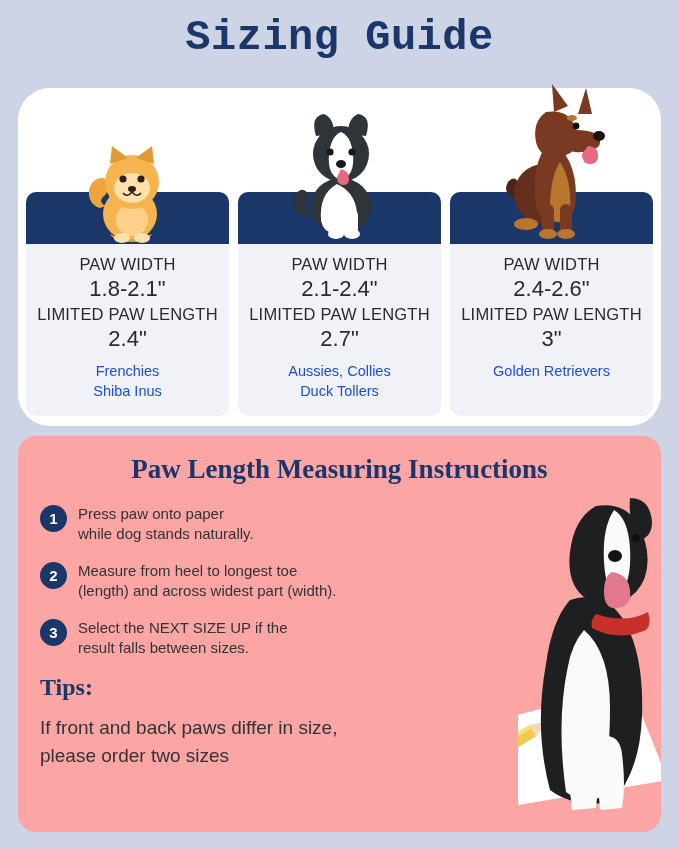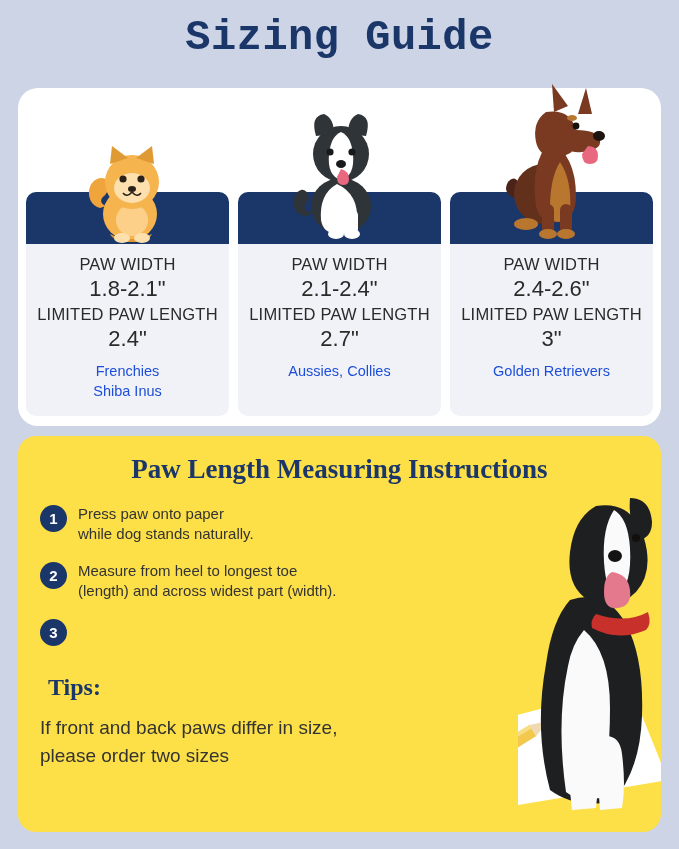--- a/index.html
+++ b/index.html
@@ -27,21 +27,21 @@
     letter-spacing: 0.5px;
     color: #1b3668;
   }
 
   
   .size-card {
     position: absolute;
     top: 88px; left: 18px;
     width: 643px; height: 338px;
     background: #ffffff;
-    border-radius: 20px;
+    border-radius: 32px;
   }
 
   .cols {
     position: absolute;
     top: 104px; left: 8px;
     width: 627px;
     display: flex;
     gap: 9px;
   }
   .col {
@@ -90,21 +90,21 @@
     left: 50%;
     transform: translateX(-50%);
   }
   .dog svg { display: block; }
 
   
   .instr-card {
     position: absolute;
     top: 436px; left: 18px;
     width: 643px; height: 396px;
-    background: #fde047;
+    background: #fca5a5;
     border-radius: 18px;
     overflow: hidden;
   }
   .instr-title {
     position: absolute;
     top: 18px; left: 0; right: 0;
     text-align: center;
     font-family: "Liberation Serif", serif;
     font-weight: bold;
     font-size: 27px;
@@ -134,21 +134,21 @@
     margin-right: 11px;
     margin-top: 1px;
   }
   .step-text {
     font-size: 15px;
     color: #333333;
     line-height: 1.33;
   }
   .tips-title {
     position: absolute;
-    top: 238px; left: 30px;
+    top: 238px; left: 22px;
     font-family: "Liberation Serif", serif;
     font-weight: bold;
     font-size: 24px;
     color: #1b3668;
   }
   .tips-text {
     position: absolute;
     top: 278px; left: 22px;
     width: 330px;
     font-size: 19px;
@@ -263,20 +263,21 @@
             </svg>
           </div>
         </div>
         <div class="col-body">
           <div class="lbl">PAW WIDTH</div>
           <div class="val">2.1-2.4"</div>
           <div class="lbl">LIMITED PAW LENGTH</div>
           <div class="val">2.7"</div>
           <div class="breeds">
             <div>Aussies, Collies</div>
+            <div>Duck Tollers</div>
           </div>
         </div>
       </div>
 
       <div class="col">
         <div class="col-head">
           <div class="dog">
             <svg width="120" height="168" viewBox="0 0 120 168">
 
               <path d="M22 120 q-12 -6 -6 -16 q6 -8 12 2 z" fill="#4a2418"></path>
@@ -334,20 +335,22 @@
         <div class="step-text" style="white-space:pre-line;">Press paw onto paper
 while dog stands naturally.</div>
       </div>
       <div class="step">
         <div class="step-num">2</div>
         <div class="step-text" style="white-space:pre-line;">Measure from heel to longest toe
 (length) and across widest part (width).</div>
       </div>
       <div class="step">
         <div class="step-num">3</div>
+        <div class="step-text" style="white-space:pre-line;">Select the NEXT SIZE UP if the
+result falls between sizes.</div>
       </div>
     </div>
 
     <div class="tips-title">Tips:</div>
     <div class="tips-text" style="white-space:pre-line;">If front and back paws differ in size,
 please order two sizes</div>
 
 
     <div class="photo">
       <svg width="160" height="336" viewBox="0 0 160 336">

